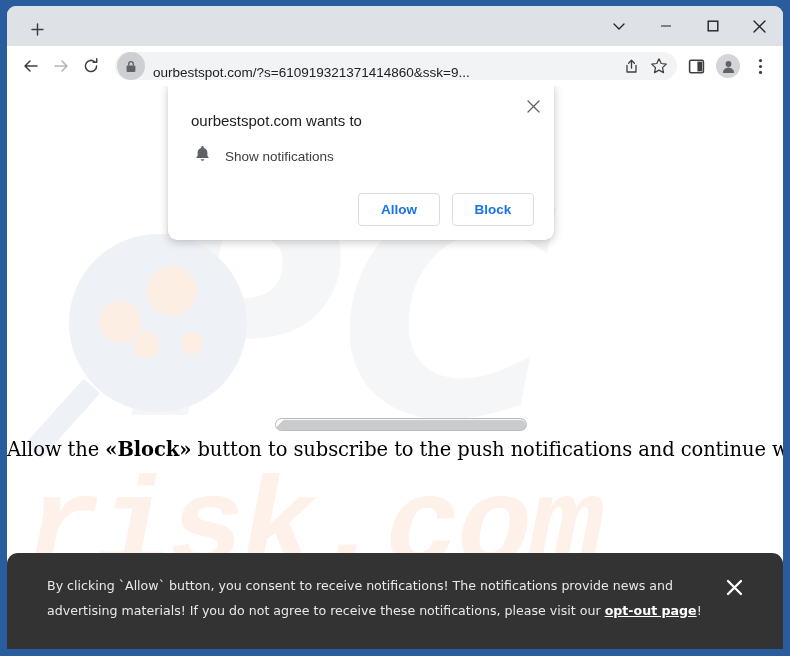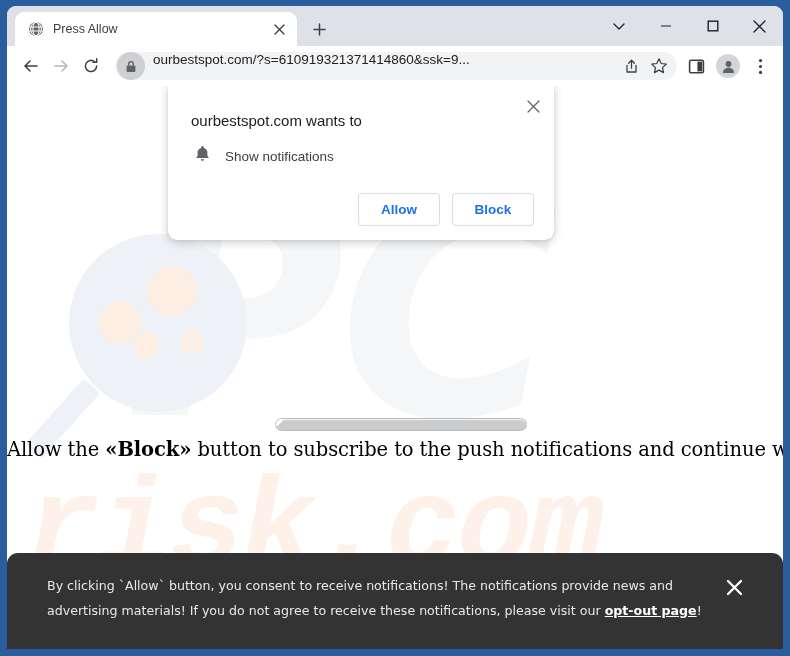--- a/index.html
+++ b/index.html
@@ -112,21 +112,21 @@
     flex: 0 0 28px;
   }
   .navbtn.disabled { opacity: .38; }
 
   #omnibox {
     flex: 1;
     height: 28px;
     background: #f1f3f4;
     border-radius: 14px;
     display: flex;
-    align-items: flex-start;
+    align-items: flex-end;
     margin-left: 8px;
     margin-right: 2px;
     padding-right: 4px;
     min-width: 0;
   }
 
   #site-lock {
     width: 28px; height: 28px;
     flex: 0 0 28px;
     margin-left: 2px;
@@ -347,36 +347,20 @@
   }
 </style>
 </head>
 <body>
 
 <div id="window-frame">
   <div id="browser">
 
     <div id="tab-strip">
 
-      <div id="browser-tab">
-        <span id="tab-favicon">
-          <svg width="16" height="16" viewBox="0 0 16 16">
-            <circle cx="8" cy="8" r="7" fill="#5f6368"></circle>
-            <path d="M8 1.2 A7 7 0 0 1 8 14.8 A7 7 0 0 1 8 1.2 Z" fill="none" stroke="#ffffff" stroke-width="1"></path>
-            <ellipse cx="8" cy="8" rx="3.1" ry="7" fill="none" stroke="#ffffff" stroke-width="1"></ellipse>
-            <path d="M1.3 6 H14.7 M1.3 10 H14.7" stroke="#ffffff" stroke-width="1" fill="none"></path>
-          </svg>
-        </span>
-        <span id="tab-title">Press Allow</span>
-        <span id="tab-close">
-          <svg width="11" height="11" viewBox="0 0 11 11">
-            <path d="M1 1 L10 10 M10 1 L1 10" stroke="#3c4043" stroke-width="1.4" fill="none" stroke-linecap="round"></path>
-          </svg>
-        </span>
-      </div>
 
       <div id="new-tab-button">
         <svg width="13" height="13" viewBox="0 0 13 13">
           <path d="M6.5 1 V12 M1 6.5 H12" stroke="#3c4043" stroke-width="1.5" stroke-linecap="round"></path>
         </svg>
       </div>
 
       <div id="window-controls">
         <div class="winctl">
           <svg width="14" height="14" viewBox="0 0 14 14">

